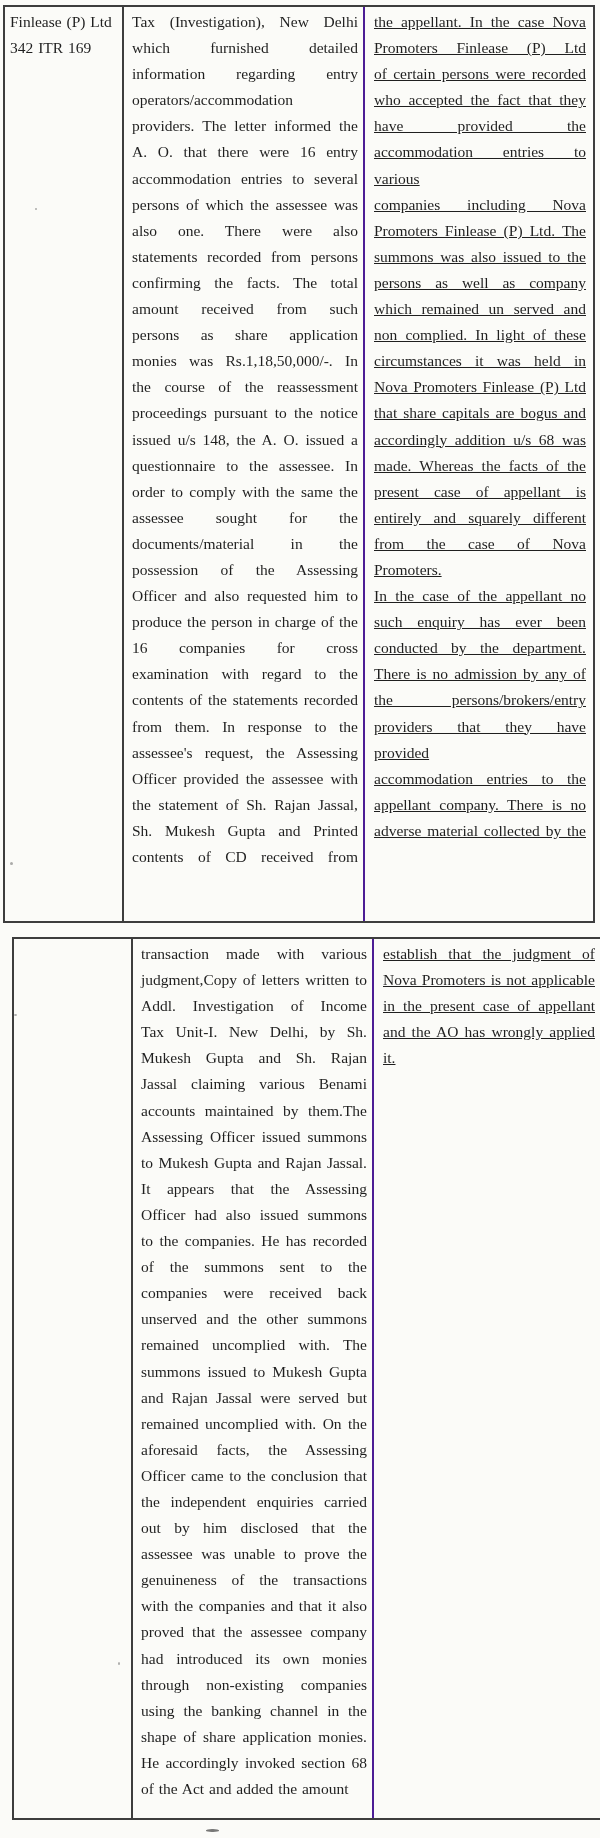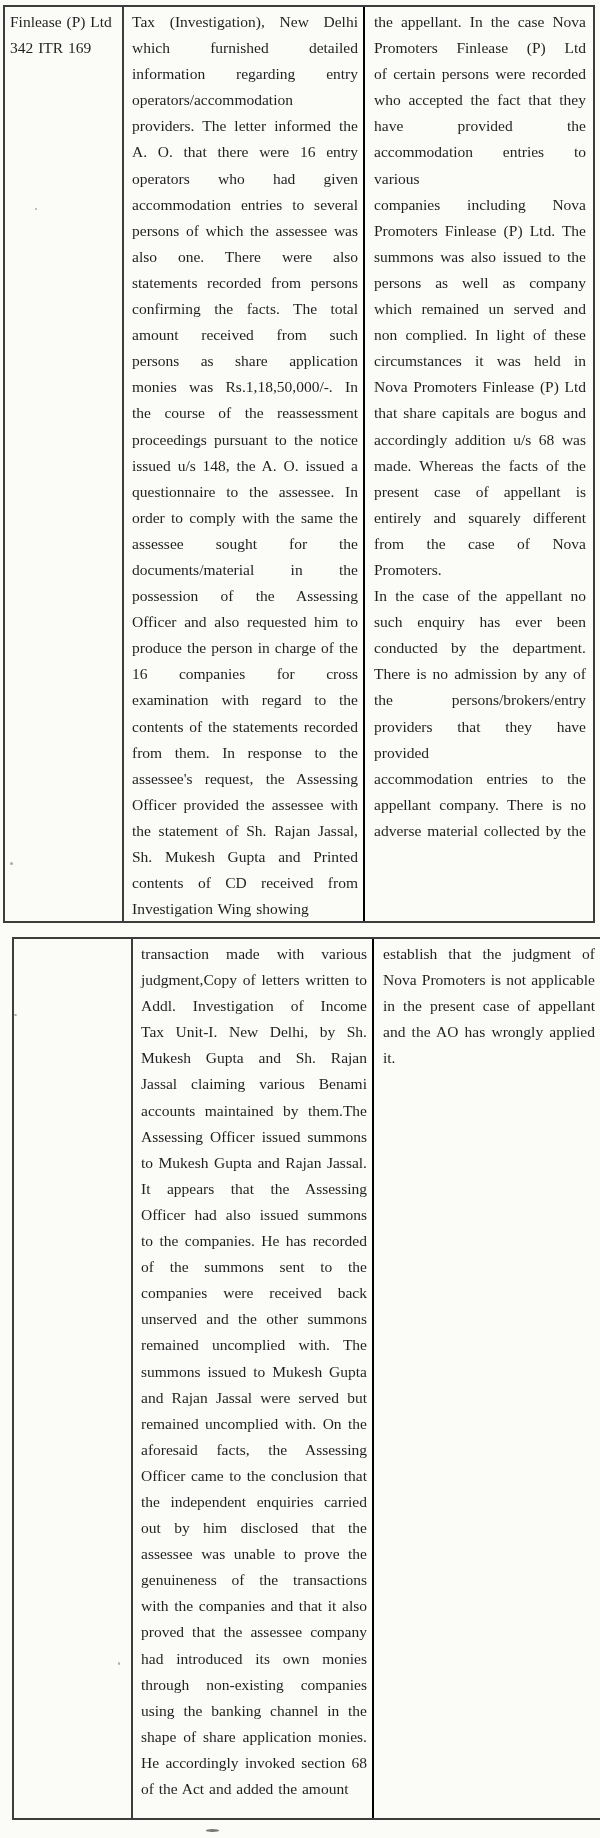--- a/index.html
+++ b/index.html
@@ -33,26 +33,27 @@
     font-size: 15.5px;
     line-height: 26.1px;
   }
   .c1 {
     width: 119px;
     border-right: 2px solid #3d3d3d;
     padding: 2px 4px 0 5px;
   }
   .c2 {
     width: 241px;
-    border-right: 2px solid #000000;
+    border-right: 2px solid #4c1d95;
     padding: 2px 5px 16px 8px;
   }
   .c3 {
     flex: 1;
     padding: 2px 7px 8px 9px;
+    text-decoration: underline;
   }
   .tline {
     text-align: justify;
     text-align-last: justify;
     white-space: normal;
     word-spacing: 1px;
   }
   .tline.last {
     text-align-last: left;
   }
@@ -87,21 +88,20 @@
         <div class="tline">Finlease (P) Ltd</div>
         <div class="tline last">342 ITR 169</div>
       </div>
     <div class="cell c2">
         <div class="tline">Tax (Investigation), New Delhi</div>
         <div class="tline">which furnished detailed</div>
         <div class="tline">information regarding entry</div>
         <div class="tline">operators/accommodation</div>
         <div class="tline">providers. The letter informed the</div>
         <div class="tline">A. O. that there were 16 entry</div>
-        <div class="tline">operators who had given</div>
         <div class="tline">accommodation entries to several</div>
         <div class="tline">persons of which the assessee was</div>
         <div class="tline">also one. There were also</div>
         <div class="tline">statements recorded from persons</div>
         <div class="tline">confirming the facts. The total</div>
         <div class="tline">amount received from such</div>
         <div class="tline">persons as share application</div>
         <div class="tline">monies was Rs.1,18,50,000/-. In</div>
         <div class="tline">the course of the reassessment</div>
         <div class="tline">proceedings pursuant to the notice</div>
@@ -115,21 +115,20 @@
         <div class="tline">produce the person in charge of the</div>
         <div class="tline">16 companies for cross</div>
         <div class="tline">examination with regard to the</div>
         <div class="tline">contents of the statements recorded</div>
         <div class="tline">from them. In response to the</div>
         <div class="tline">assessee's request, the Assessing</div>
         <div class="tline">Officer provided the assessee with</div>
         <div class="tline">the statement of Sh. Rajan Jassal,</div>
         <div class="tline">Sh. Mukesh Gupta and Printed</div>
         <div class="tline">contents of CD received from</div>
-        <div class="tline last">Investigation Wing showing</div>
       </div>
     <div class="cell c3">
         <div class="tline">the appellant. In the case Nova</div>
         <div class="tline">Promoters Finlease (P) Ltd</div>
         <div class="tline">of certain persons were recorded</div>
         <div class="tline">who accepted the fact that they</div>
         <div class="tline">have provided the</div>
         <div class="tline">accommodation entries to various</div>
         <div class="tline">companies including Nova</div>
         <div class="tline">Promoters Finlease (P) Ltd. The</div>

